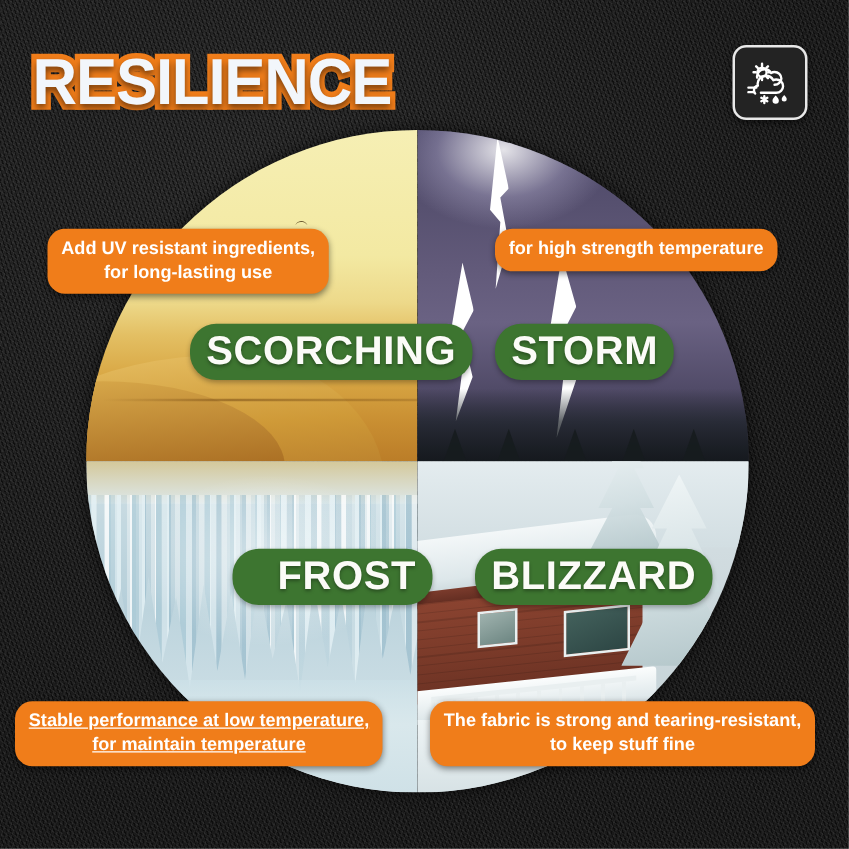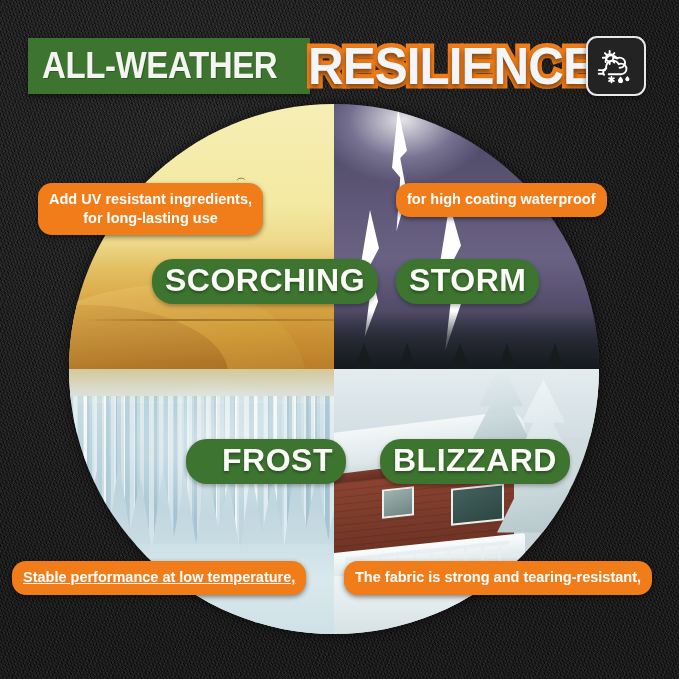--- a/index.html
+++ b/index.html
@@ -380,23 +380,20 @@
         <div class="ground-snow"></div>
         <div class="snow-tree tree-b"></div>
         <div class="snow-tree tree-a"></div>
         <div class="snow-tree tree-c"></div>
       </div>
     </div>
 
   </div>
 
   <div id="header">
-    <div id="title-green">
-      <span>ALL-WEATHER</span>
-    </div>
     <div id="title-orange">
       <span>RESILIENCE</span>
     </div>
   </div>
 
   <div id="weather-badge">
     <svg width="40" height="40" viewBox="0 0 44 44" fill="none" stroke="#ffffff" stroke-width="2.1" stroke-linecap="round" stroke-linejoin="round">
 
       <circle cx="15" cy="13" r="4" fill="none"></circle>
       <path d="M15 5.5v2M15 18.5v1.4M7.5 13h2M20.5 13h1.4M9.8 7.8l1.4 1.4M19 17l1.2 1.2M20.2 7.8l-1.4 1.4"></path>
@@ -419,24 +416,26 @@
   <div class="zone-label" id="label-storm">STORM</div>
   <div class="zone-label" id="label-frost">FROST</div>
   <div class="zone-label" id="label-blizzard">BLIZZARD</div>
 
   <div class="callout" id="callout-tl">
     <span class="l1">Add UV resistant ingredients,</span>
     <span class="l2">for long-lasting use</span>
   </div>
 
   <div class="callout" id="callout-tr">
-    <span class="l2">for high coating waterproof</span>
+    <span class="l2">for high strength temperature</span>
   </div>
 
   <div class="callout" id="callout-bl">
     <span class="l1">Stable performance at low temperature,</span>
+    <span class="l2">for maintain temperature</span>
   </div>
 
   <div class="callout" id="callout-br">
     <span class="l1">The fabric is strong and tearing-resistant,</span>
+    <span class="l2">to keep stuff fine</span>
   </div>
 
 </div>
 
 </body></html>

